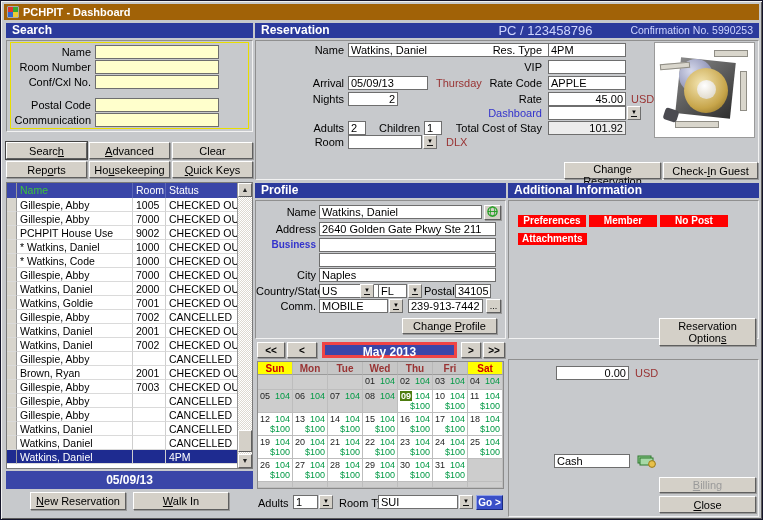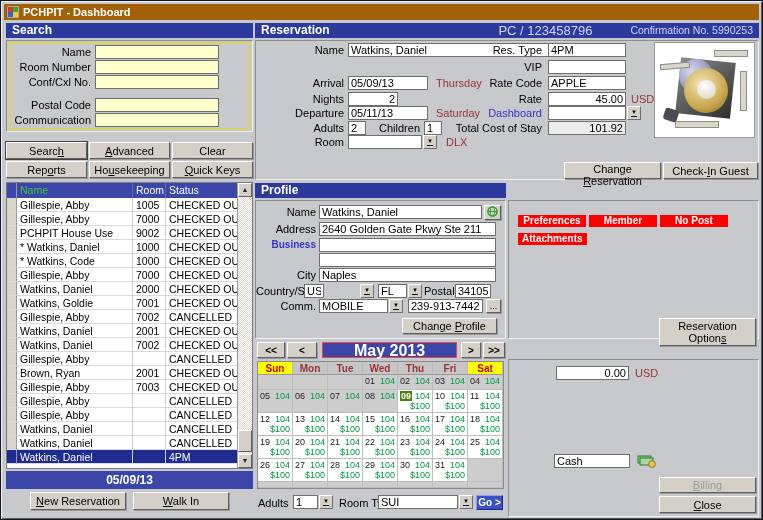--- a/index.html
+++ b/index.html
@@ -331,25 +331,20 @@
     </div>
     <div class="frow" style="top:35px;">
       <span class="lbl" style="position:absolute; left:0; width:88px;">Arrival</span>
       <input class="inp" style="left: 92px; width: 80px;" value="05/09/13">
       <span class="accent" style="position:absolute; left:180px;">Thursday</span>
     </div>
     <div class="frow" style="top:51px;">
       <span class="lbl" style="position:absolute; left:0; width:88px;">Nights</span>
       <input class="inp right" style="left: 92px; width: 50px;" value="2">
     </div>
-    <div class="frow" style="top:65px;">
-      <span class="lbl" style="position:absolute; left:0; width:88px;">Departure</span>
-      <input class="inp" style="left: 92px; width: 80px;" value="05/11/13">
-      <span class="accent" style="position:absolute; left:180px;">Saturday</span>
-    </div>
     <div class="frow" style="top:80px;">
       <span class="lbl" style="position:absolute; left:0; width:88px;">Adults</span>
       <input class="inp" style="left: 92px; width: 18px;" value="2">
       <span class="lbl" style="position:absolute; left:116px; width:48px;">Children</span>
       <input class="inp" style="left: 168px; width: 18px;" value="1">
     </div>
     <div class="frow" style="top:94px;">
       <span class="lbl" style="position:absolute; left:0; width:88px;">Room</span>
       <input class="inp" style="left: 92px; width: 74px;" value="">
       <div class="dd" style="left:167px;">
@@ -428,21 +423,21 @@
     </div>
     <div class="frow" style="top:52px;">
       <input class="inp" style="left: 63px; width: 177px;" value="">
     </div>
     <div class="frow" style="top:67px;">
       <span class="lbl" style="position:absolute; left:0; width:60px;">City</span>
       <input class="inp" style="left: 63px; width: 177px;" value="Naples">
     </div>
     <div class="frow" style="top:83px;">
       <span class="lbl" style="position:absolute; left:0; width:60px;">Country/State</span>
-      <input class="inp" style="left: 48px; width: 20px;" value="US">
+      <input class="inp" style="left: 63px; width: 64px;" value="US">
       <div class="dd" style="left:104px;">
           <span>▼</span>
         </div>
       <input class="inp" style="left: 122px; width: 29px;" value="FL">
       <div class="dd" style="left:152px;">
           <span>▼</span>
         </div>
       <span class="lbl" style="position:absolute; left:168px; width:28px;">Postal</span>
       <input class="inp" style="left: 199px; width: 36px;" value="34105">
     </div>
@@ -451,30 +446,33 @@
       <input class="inp" style="left: 63px; width: 69px;" value="MOBILE">
       <div class="dd" style="left:133px;">
           <span>▼</span>
         </div>
       <input class="inp" style="left: 152px; width: 75px;" value="239-913-7442">
       <button class="btn" style="position:absolute; left:230px; top:0; width:15px; height:14px; font-size:9px; padding:0;">...</button>
     </div>
     <button class="btn" style="position:absolute; left:146px; top:117px; width:95px; height:16px;">Change <u>P</u>rofile</button>
   </div>
 
+  <div class="phdr" style="left:507px; top:182px; width:251px;">
+    <span>Additional Information</span>
+  </div>
 
   <div class="pbody" style="left:507px; top:199px; width:251px; height:139px;">
     <div id="badges" style="position:absolute; left:9px; top:6px; right:4px;margin-top:7px;"><span class="badge">Preferences</span><span class="badge">Member</span><span class="badge">No Post</span><span class="badge">Attachments</span></div>
     <button class="btn" style="position:absolute; left:150px; top:117px; width:97px; height:28px;">Reservation Option<u>s</u></button>
   </div>
 
   <div class="abs" style="left:254px; top:341px; width:251px; height:175px;">
     <button class="btn navbtn" style="left:2px; width:28px;">&lt;&lt;</button>
     <button class="btn navbtn" style="left:32px; width:30px;">&lt;</button>
-    <div class="abs bluebar" style="left:67px; top:0; width:135px; height:16px; line-height:15px; font-size:16px; border:1px solid #ef4444;">May 2013</div>
+    <div class="abs bluebar" style="left:67px; top:0; width:135px; height:16px; line-height:15px; font-size:12px; border:3px solid #ef4444;">May 2013</div>
     <button class="btn navbtn" style="left:206px; width:20px;">&gt;</button>
     <button class="btn navbtn" style="left:228px; width:22px;">&gt;&gt;</button>
 
     <div id="cal-grid">
         <div class="dow we">Sun</div>
         <div class="dow">Mon</div>
         <div class="dow">Tue</div>
         <div class="dow">Wed</div>
         <div class="dow">Thu</div>
         <div class="dow">Fri</div>

